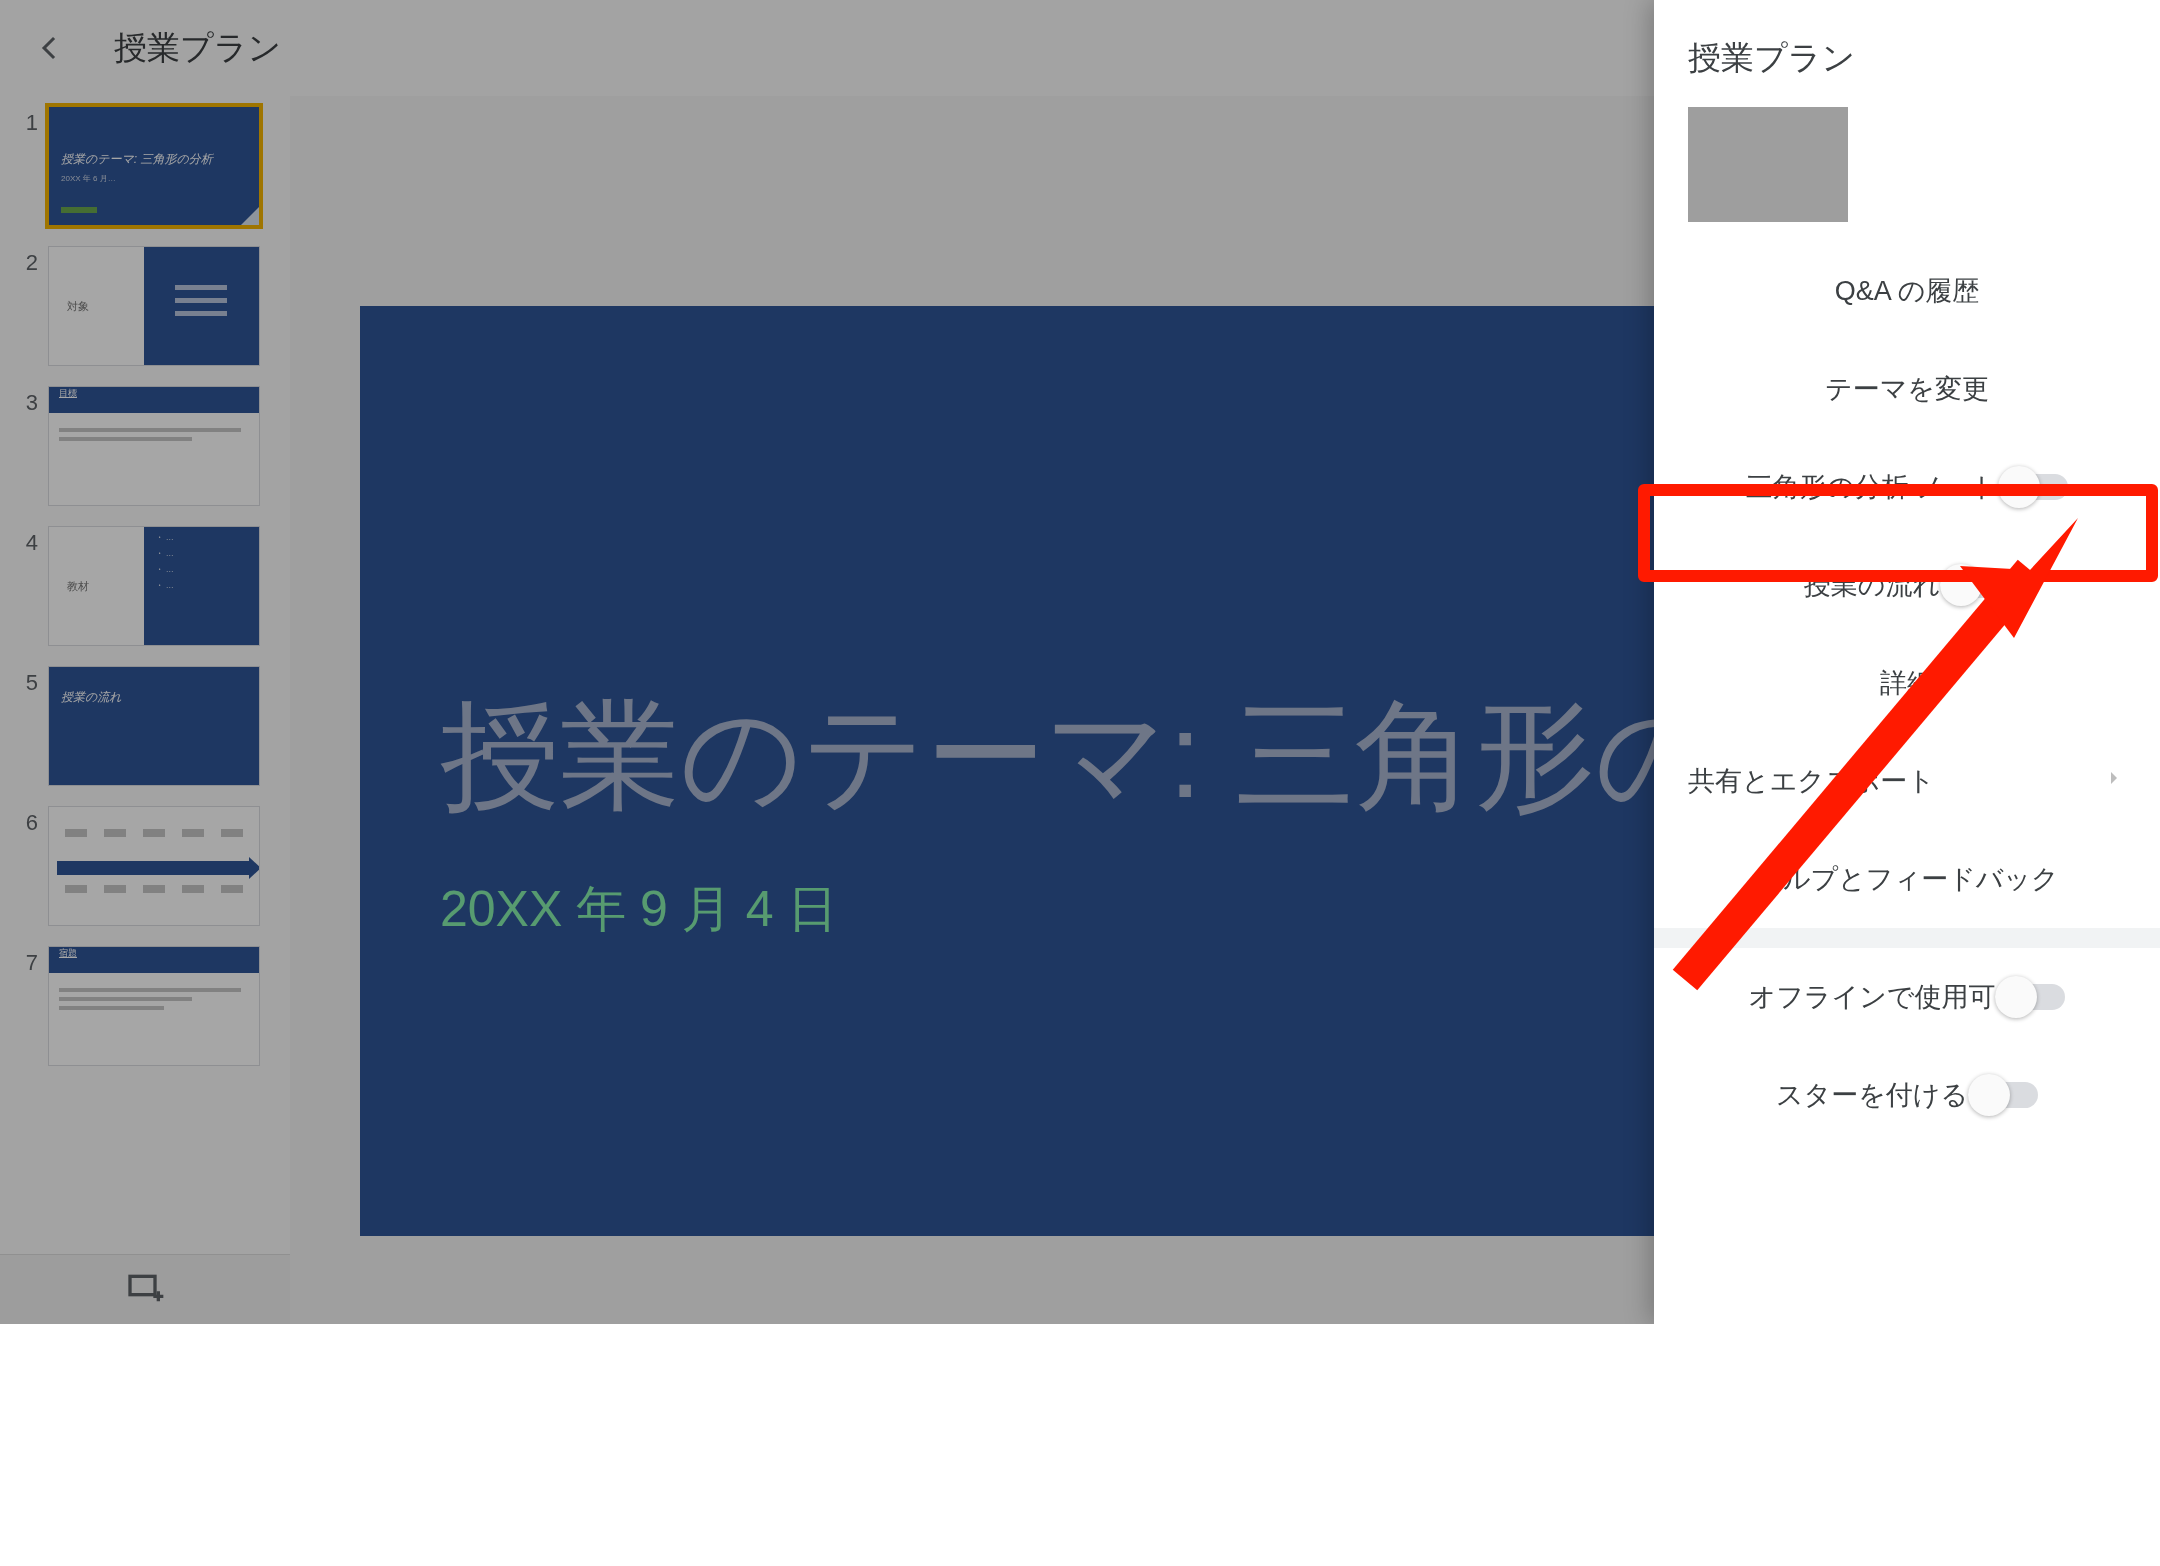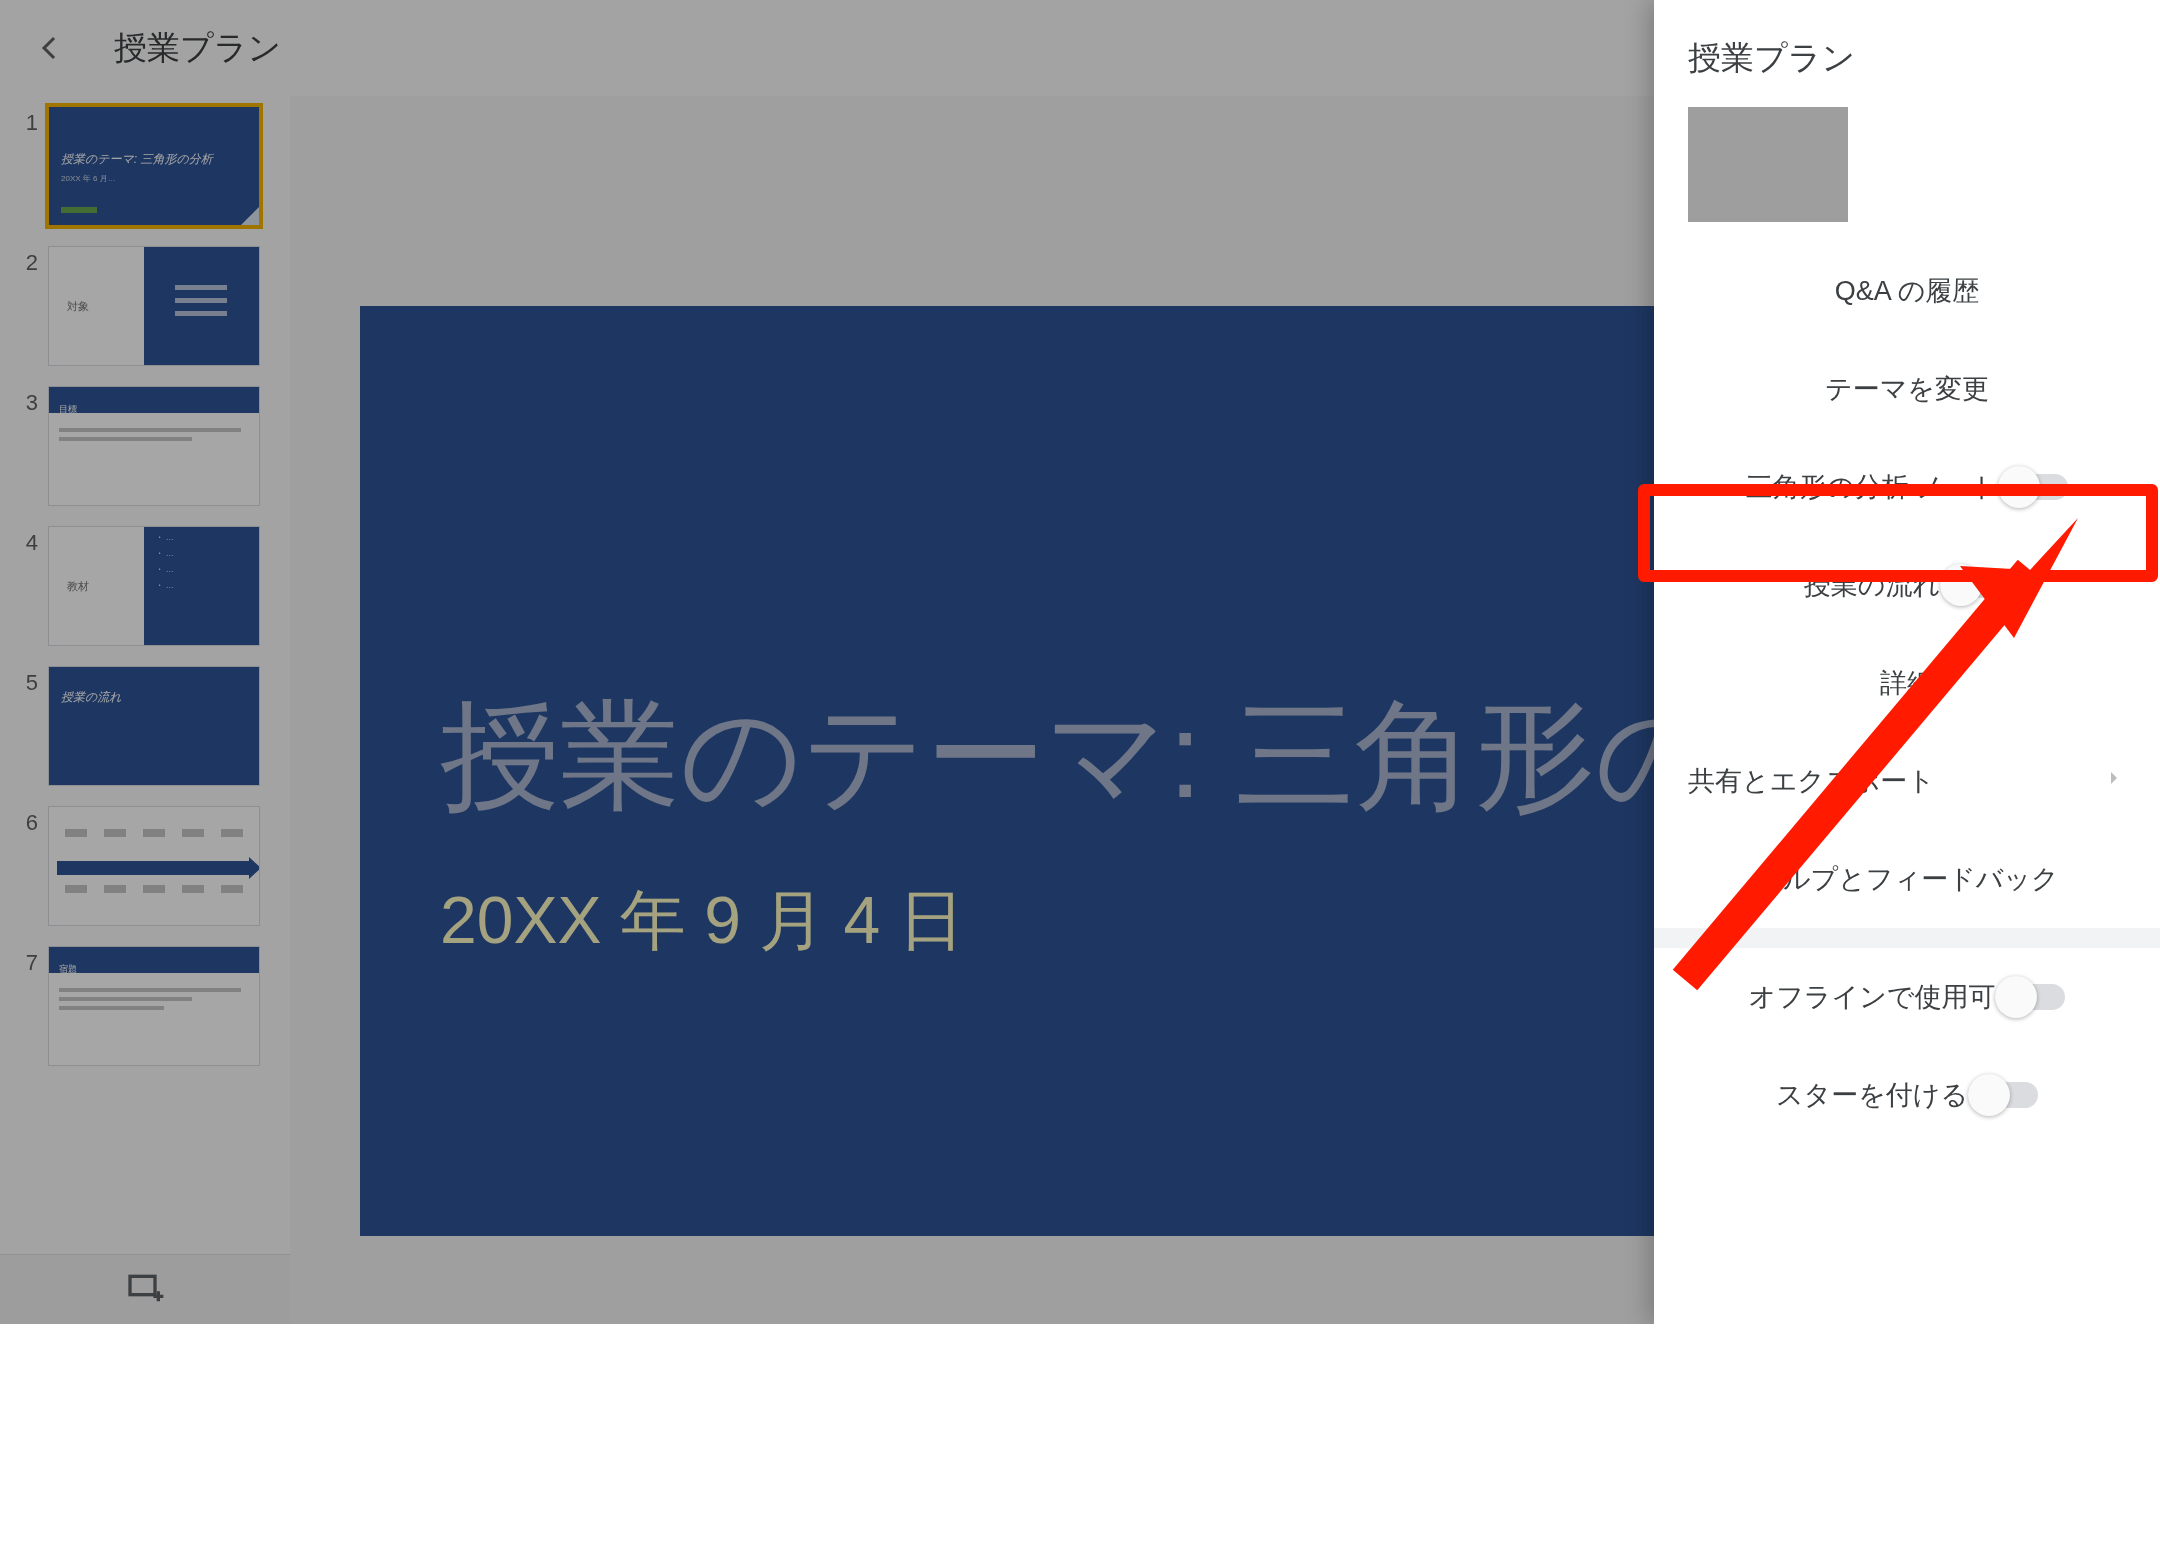--- a/index.html
+++ b/index.html
@@ -91,21 +91,21 @@
 .tb-sub-text { position:absolute; top:66px; left:12px; color:#d0d7e6; font-size:8px; }
 .tb-green-bar { position:absolute; left:12px; bottom:12px; width:36px; height:6px; background:#6aa84f; }
 .tb-fold { position:absolute; right:0; bottom:0; width:0;height:0; border-left:18px solid transparent; border-bottom:18px solid #dbe5f1; }
 
 .tb-split-right { position:absolute; right:0; top:0; bottom:0; width:55%; background:#2f5597; }
 .tb-left-label { position:absolute; left:18px; top:52px; font-size:11px; color:#777; }
 .tb-right-lines { position:absolute; right:10px; top:30px; left:55%; padding-left:10px; }
 .tb-right-lines span { display:block; height:5px; background:#b9c5de; margin:8px 0; width:70%; }
 
 .tb-blue-strip { position:absolute; left:0; right:0; top:0; height:26px; background:#2f5597; }
-.tb-strip-label { position:absolute; left:10px; top:16px; color:#fff; font-size:9px;text-decoration:underline; }
+.tb-strip-label { position:absolute; left:10px; top:0; color:#fff; font-size:9px;text-decoration:underline; }
 .tb-body-lines { position:absolute; left:10px; right:10px; top:36px; }
 .tb-body-lines span { display:block; height:4px; background:#c7c7c7; margin:5px 0; }
 .tb-body-lines span:nth-child(1){width:96%}
 .tb-body-lines span:nth-child(2){width:70%}
 
 .tb-twocol { position:absolute; inset:0; }
 .tb-twocol .l { position:absolute; left:0; top:0; bottom:0; width:45%;text-decoration:underline; }
 .tb-twocol .r { position:absolute; right:0; top:0; bottom:0; width:55%; background:#2f5597; }
 .tb-twocol .l .lab { position:absolute; left:18px; top:52px; font-size:11px; color:#777; }
 .tb-twocol .r .dots span { display:block; color:#fff; font-size:8px; margin:5px 12px; }
@@ -145,22 +145,22 @@
   position:absolute;
   left: 80px; top: 370px;
   font-size: 120px;
   color: #aab6cf;
   font-weight: 400;
   white-space: nowrap;
 }
 .slide-date {
   position:absolute;
   left: 80px; top: 570px;
-  font-size: 66px;
-  color: #fef9c3;
+  font-size: 50px;
+  color: #86efac;
 }
 
 
 .drawer {
   position: absolute;
   top: 0; right: 0; bottom: 0;
   width: 506px;
   background: #ffffff;
   z-index: 30;
   box-shadow: -4px 0 24px rgba(0,0,0,0.25);

